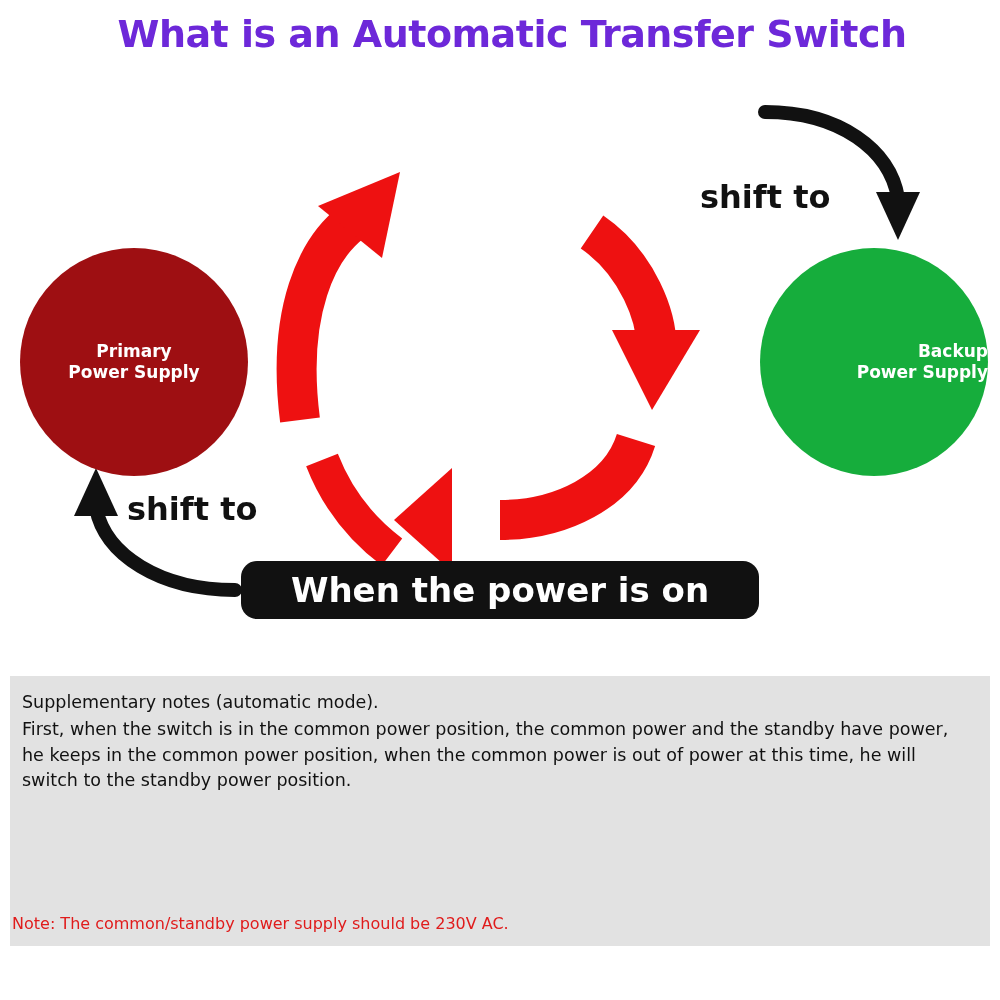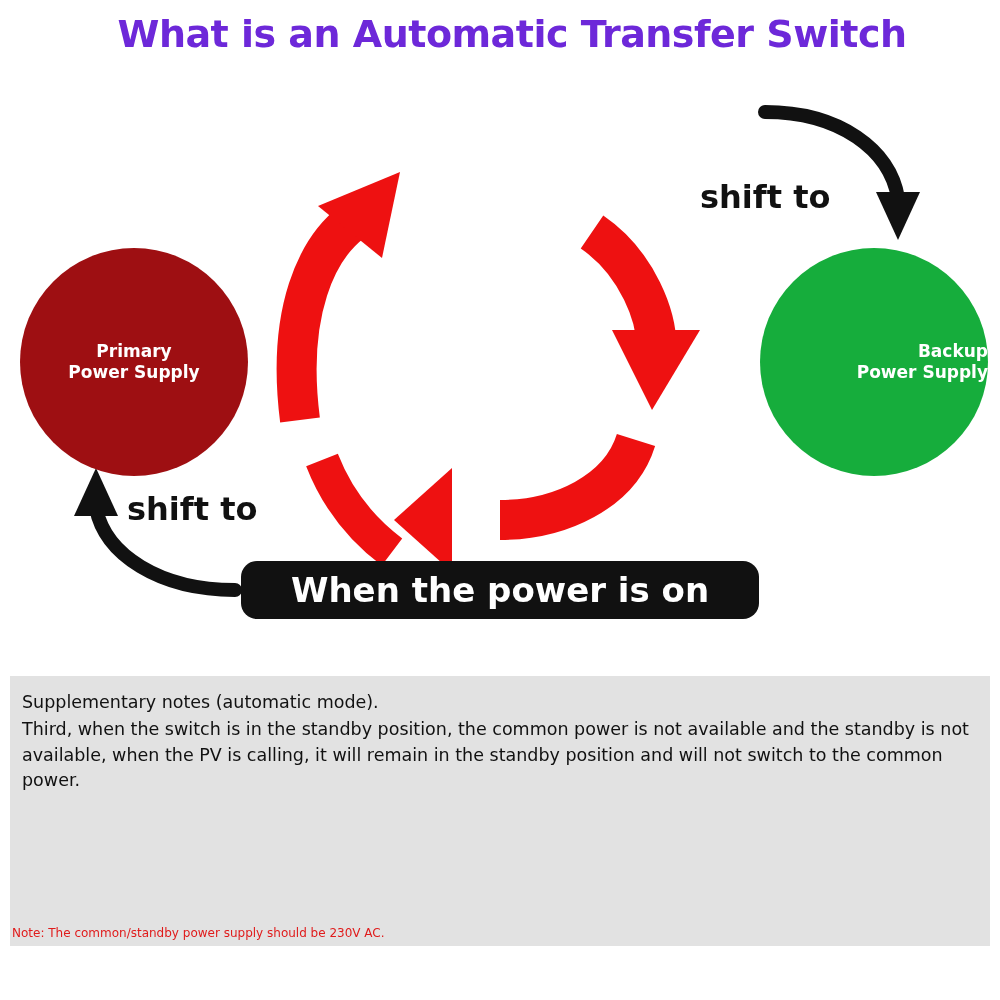--- a/index.html
+++ b/index.html
@@ -148,22 +148,22 @@
   .note-gap { margin-top: 10px !important; }
 
   
   #footnotes {
     position: absolute;
     left: 12px;
     top: 908px;
     width: 980px;
   }
   #footnotes p {
-    margin: 16px 0 3px 0;
-    font-size: 12px;
+    margin: 4px 0 3px 0;
+    font-size: 16px;
     line-height: 1.5;
     color: #e01b1b;
     font-family: "DejaVu Sans", sans-serif;
   }
 </style>
 </head>
 <body>
 
 <div id="infographic">
 
@@ -212,20 +212,20 @@
     <span>Backup</span>
     <span>Power Supply</span>
   </div>
 
 
   <div class="shift-label" id="shift-right">shift to</div>
   <div class="shift-label" id="shift-left">shift to</div>
 
   <div id="notes-panel">
     <p>Supplementary notes (automatic mode).</p>
-    <p>Third, when the switch is in the standby position, the common power is not available and the standby is not available, when the PV is calling, it will remain in the standby position and will not switch to the common power.</p>
+    <p>First, when the switch is in the common power position, the common power and the standby have power, he keeps in the common power position, when the common power is out of power at this time, he will switch to the standby power position.</p>
   </div>
 
   <div id="footnotes">
     <p>Note: The common/standby power supply should be 230V AC.</p>
   </div>
 
 </div>
 
 </body></html>

